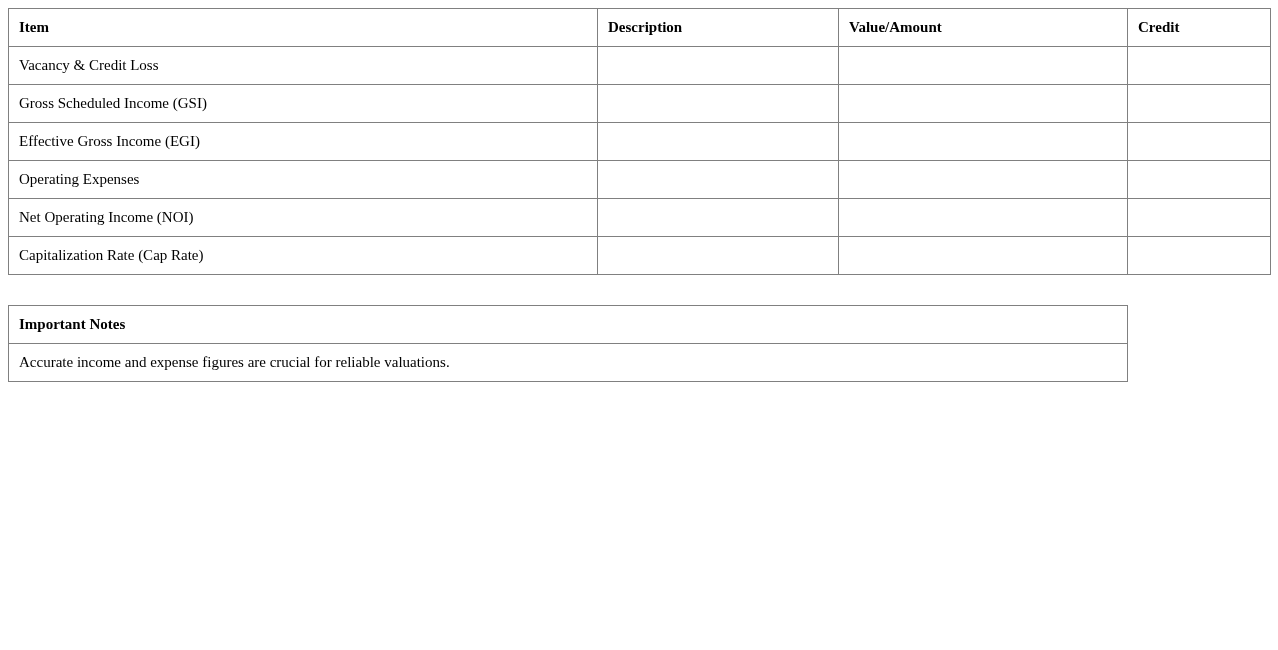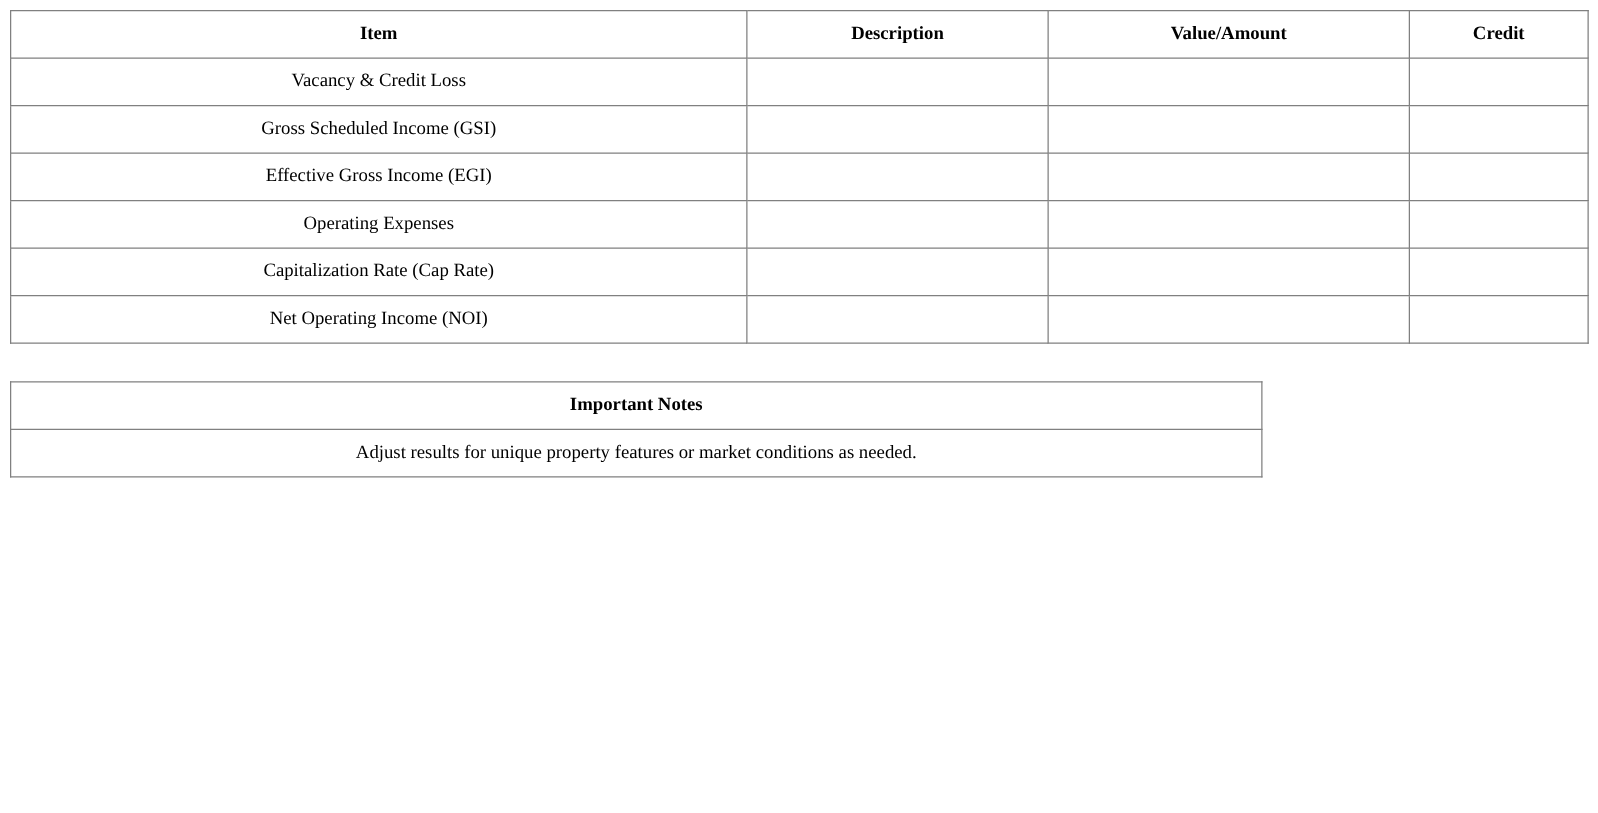--- a/index.html
+++ b/index.html
@@ -16,28 +16,28 @@
       color: #000000;
     }
     .wrap {
       position: absolute;
       left: 8px;
       top: 8px;
       width: 1262px;
     }
     table {
       border-collapse: collapse;
-      width: 1002px;
+      width: 1120px;
       table-layout: fixed;
     }
     td, th {
       border: 1px solid #808080;
       height: 38px;
       padding: 0 10px;
-      text-align: center;
+      text-align: left;
       vertical-align: middle;
       box-sizing: border-box;
       margin-left: 20px;
     }
     th {
       font-weight: bold;
     }
     .valuation-table col.c1 { width: 589px; }
     .valuation-table col.c2 { width: 241px; }
     .valuation-table col.c3 { width: 289px; }
@@ -88,40 +88,40 @@
         <td class="cell-input"></td>
         <td class="cell-input"></td>
       </tr>
       <tr>
         <td>Operating Expenses</td>
         <td class="cell-input"></td>
         <td class="cell-input"></td>
         <td class="cell-input"></td>
       </tr>
       <tr>
-        <td>Capitalization Rate (Cap Rate)</td>
+        <td>Net Operating Income (NOI)</td>
         <td class="cell-input"></td>
         <td class="cell-input"></td>
         <td class="cell-input"></td>
       </tr>
       <tr>
-        <td>Net Operating Income (NOI)</td>
+        <td>Capitalization Rate (Cap Rate)</td>
         <td class="cell-input"></td>
         <td class="cell-input"></td>
         <td class="cell-input"></td>
       </tr>
     </tbody>
   </table>
 
   <table class="notes-table">
     <thead>
       <tr>
         <th>Important Notes</th>
       </tr>
     </thead>
     <tbody>
       <tr>
-        <td>Adjust results for unique property features or market conditions as needed.</td>
+        <td>Accurate income and expense figures are crucial for reliable valuations.</td>
       </tr>
     </tbody>
   </table>
 
 </div>
 
 </body></html>

